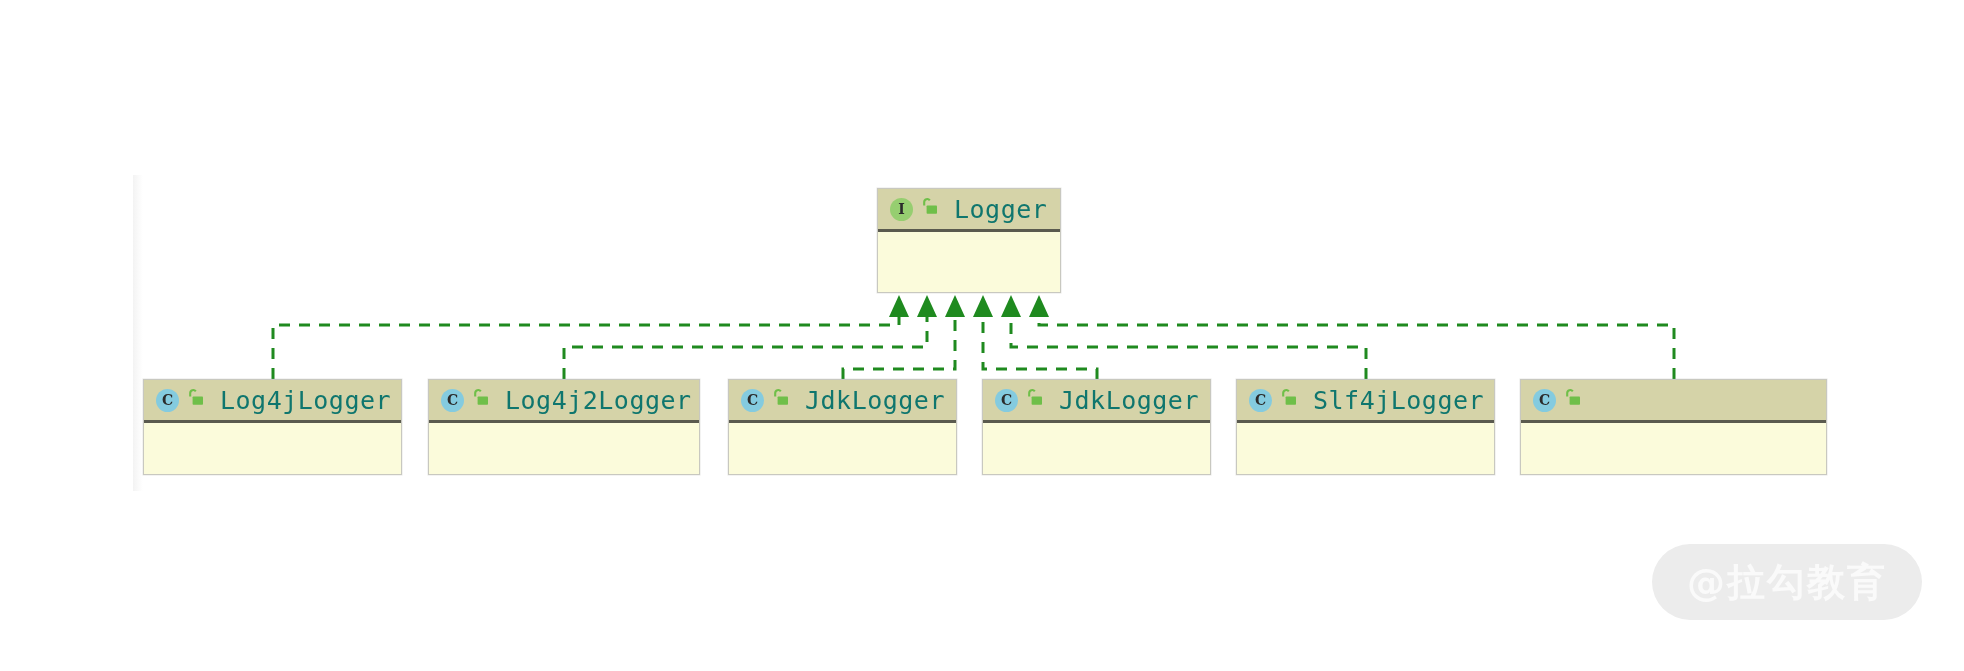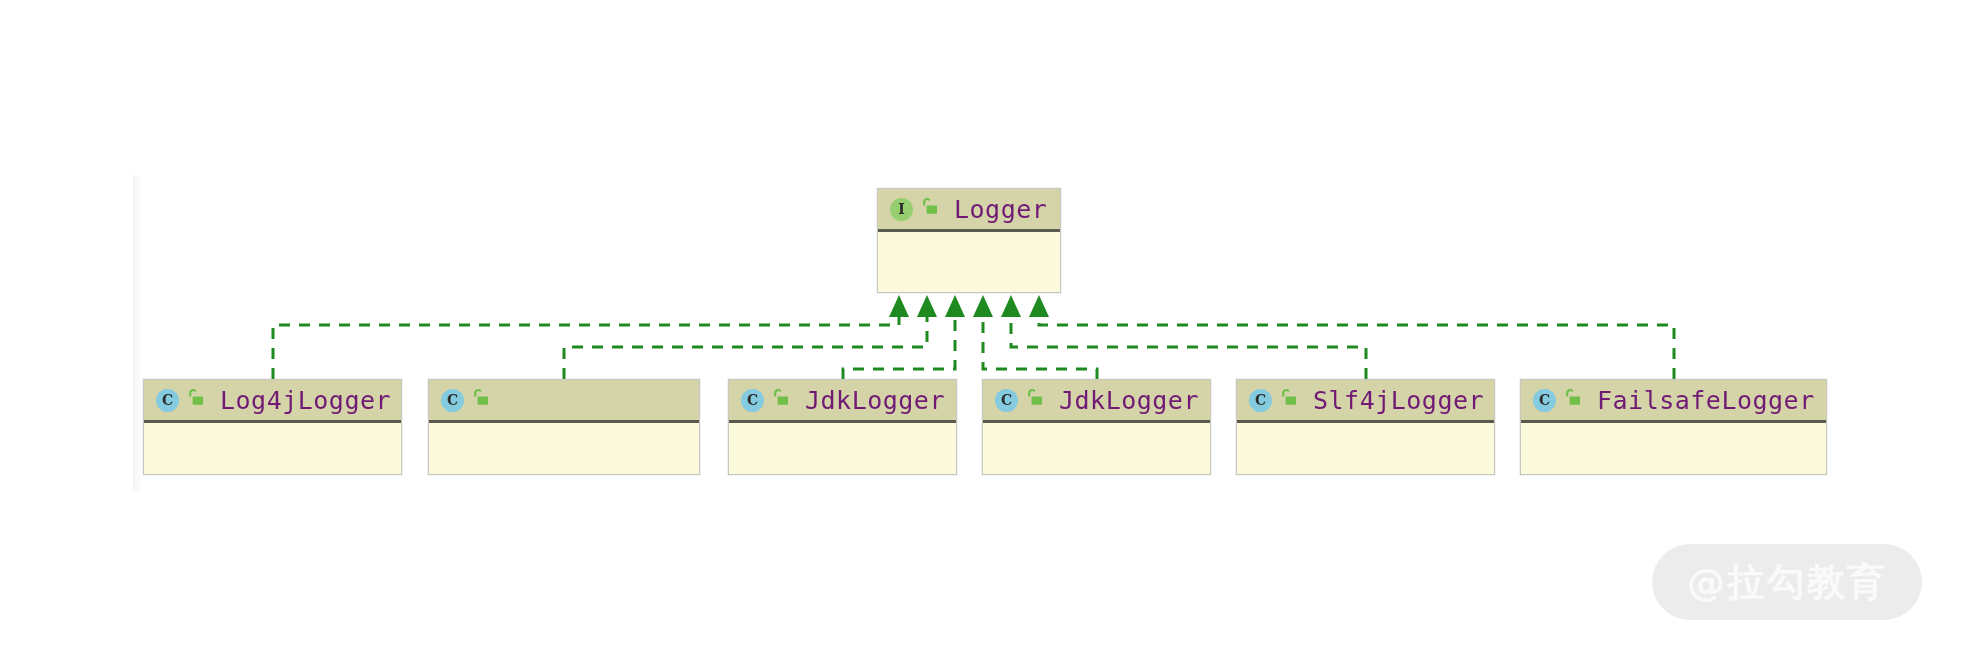--- a/index.html
+++ b/index.html
@@ -51,21 +51,21 @@
     overflow: hidden;
   }
   .uml-body {
     box-sizing: border-box;
     background: #fbfbdb;
   }
   .uml-title {
     font-family: "DejaVu Sans Mono", "Liberation Mono", monospace;
     font-size: 25px;
     letter-spacing: 0.5px;
-    color: #701a75;
+    color: #0f766e;
     white-space: nowrap;
     margin-left: 8px;
   }
 
   
   .type-badge {
     width: 23px;
     height: 23px;
     border-radius: 50%;
     display: flex;
@@ -166,20 +166,21 @@
         <div class="uml-body" style="height: 51px;"></div>
       </div>
       <div class="uml-node" style="left: 428px; top: 379px; width: 272px; height: 96px;">
         <div class="uml-header">
           <span class="type-badge klass">C</span>
           <span class="lock-icon">
   <svg width="19" height="20" viewBox="0 0 19 20" xmlns="http://www.w3.org/2000/svg">
     <path d="M4.2 8.4 V5.2 a3.1 3.1 0 0 1 5.6 -1.9" fill="none" stroke="#6fbf49" stroke-width="2.1"></path>
     <rect x="6.6" y="8.4" width="10.4" height="8.4" rx="0.8" fill="#6fbf49"></rect>
   </svg></span>
+          <span class="uml-title">Log4j2Logger</span>
         </div>
         <div class="uml-body" style="height: 51px;"></div>
       </div>
       <div class="uml-node" style="left: 728px; top: 379px; width: 229px; height: 96px;">
         <div class="uml-header">
           <span class="type-badge klass">C</span>
           <span class="lock-icon">
   <svg width="19" height="20" viewBox="0 0 19 20" xmlns="http://www.w3.org/2000/svg">
     <path d="M4.2 8.4 V5.2 a3.1 3.1 0 0 1 5.6 -1.9" fill="none" stroke="#6fbf49" stroke-width="2.1"></path>
     <rect x="6.6" y="8.4" width="10.4" height="8.4" rx="0.8" fill="#6fbf49"></rect>
@@ -213,21 +214,20 @@
         <div class="uml-body" style="height: 51px;"></div>
       </div>
       <div class="uml-node" style="left: 1520px; top: 379px; width: 307px; height: 96px;">
         <div class="uml-header">
           <span class="type-badge klass">C</span>
           <span class="lock-icon">
   <svg width="19" height="20" viewBox="0 0 19 20" xmlns="http://www.w3.org/2000/svg">
     <path d="M4.2 8.4 V5.2 a3.1 3.1 0 0 1 5.6 -1.9" fill="none" stroke="#6fbf49" stroke-width="2.1"></path>
     <rect x="6.6" y="8.4" width="10.4" height="8.4" rx="0.8" fill="#6fbf49"></rect>
   </svg></span>
-          <span class="uml-title">FailsafeLogger</span>
         </div>
         <div class="uml-body" style="height: 51px;"></div>
       </div>
     </div>
 
   <div id="watermark">
     <span class="wm-text">@拉勾教育</span>
   </div>
 
 </div>

